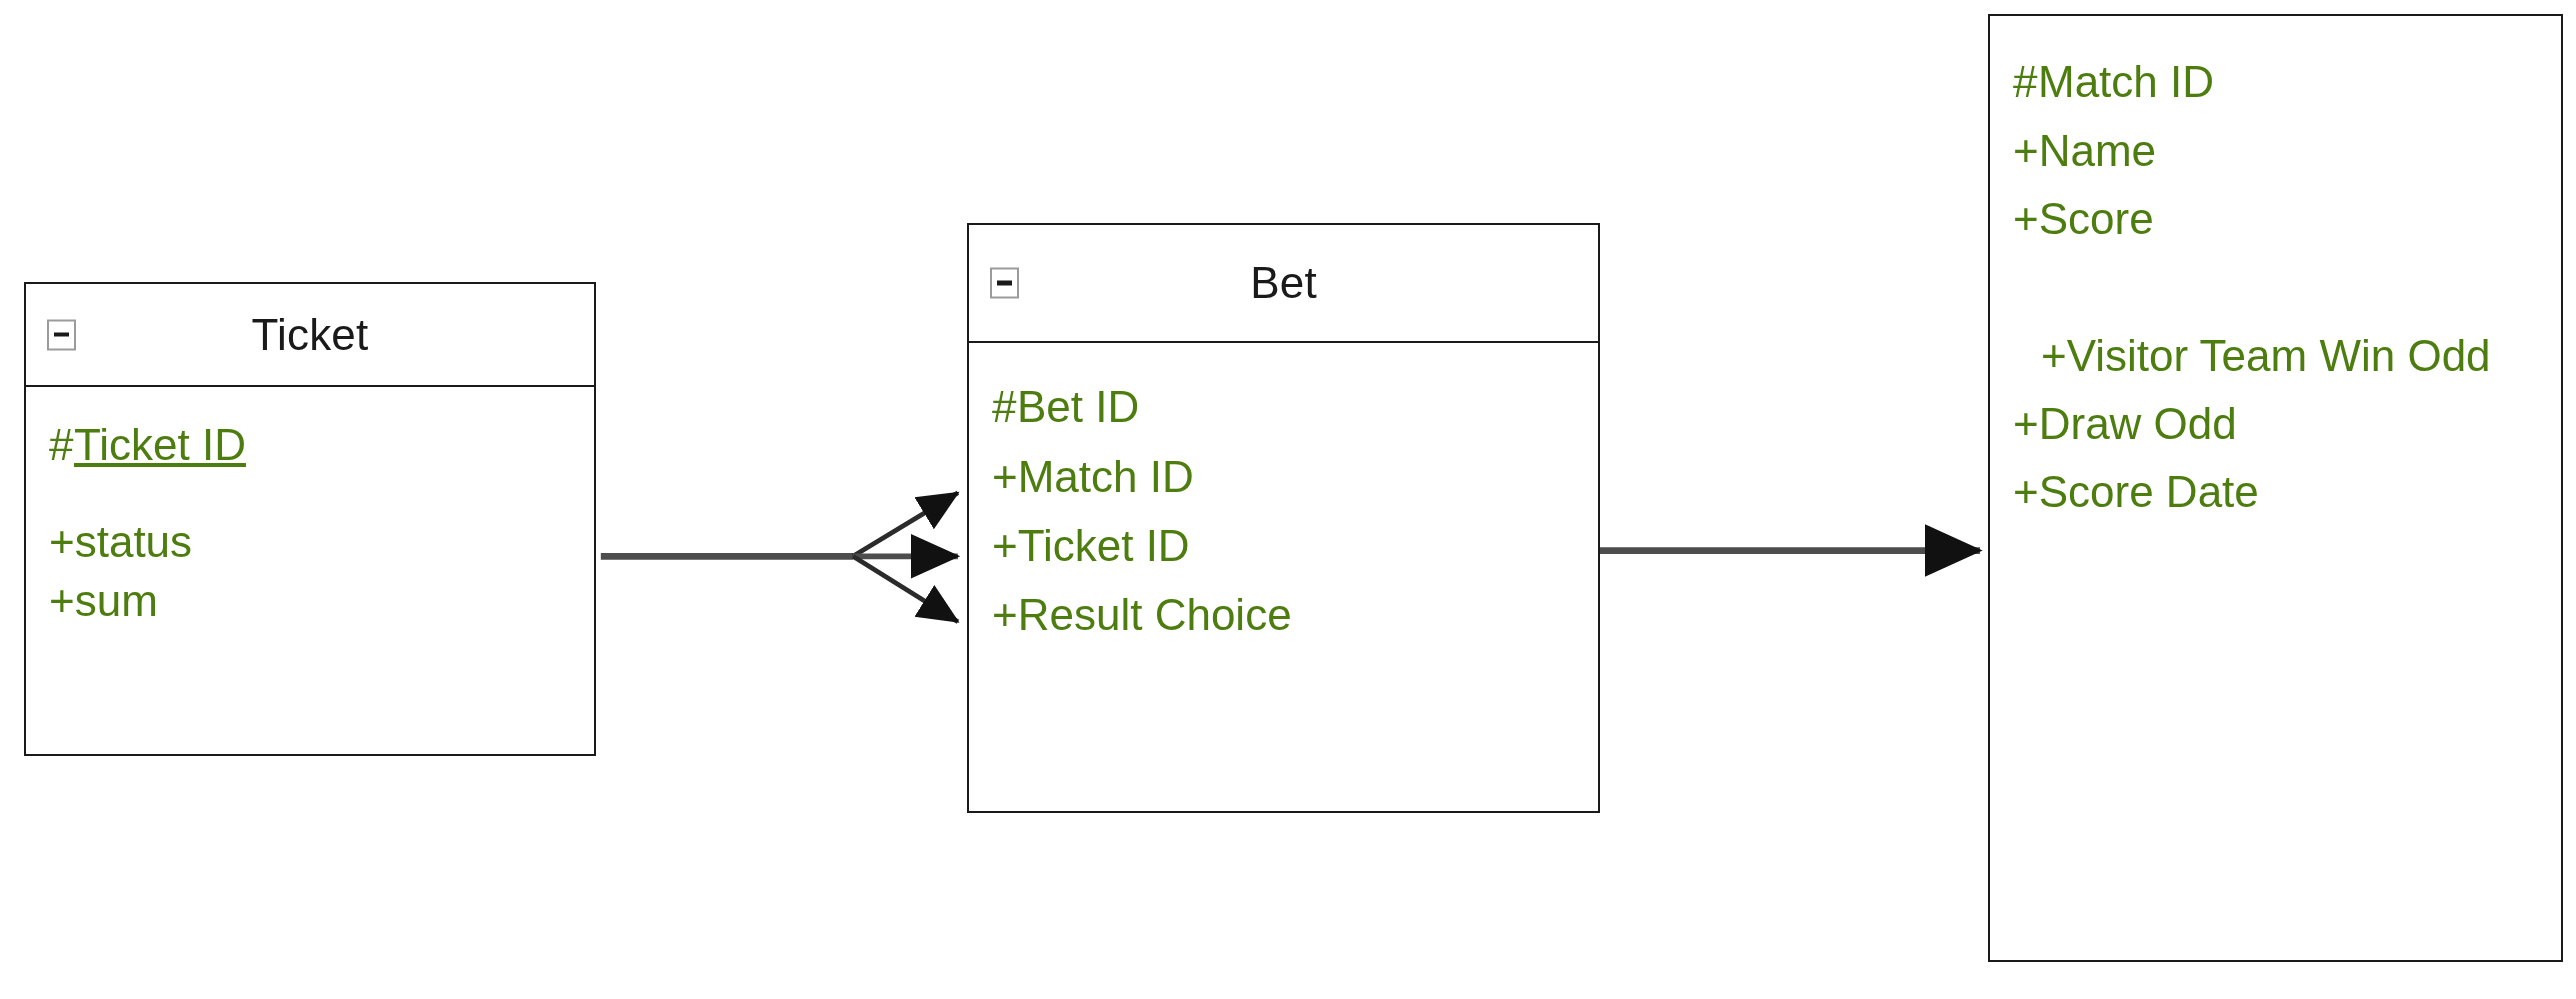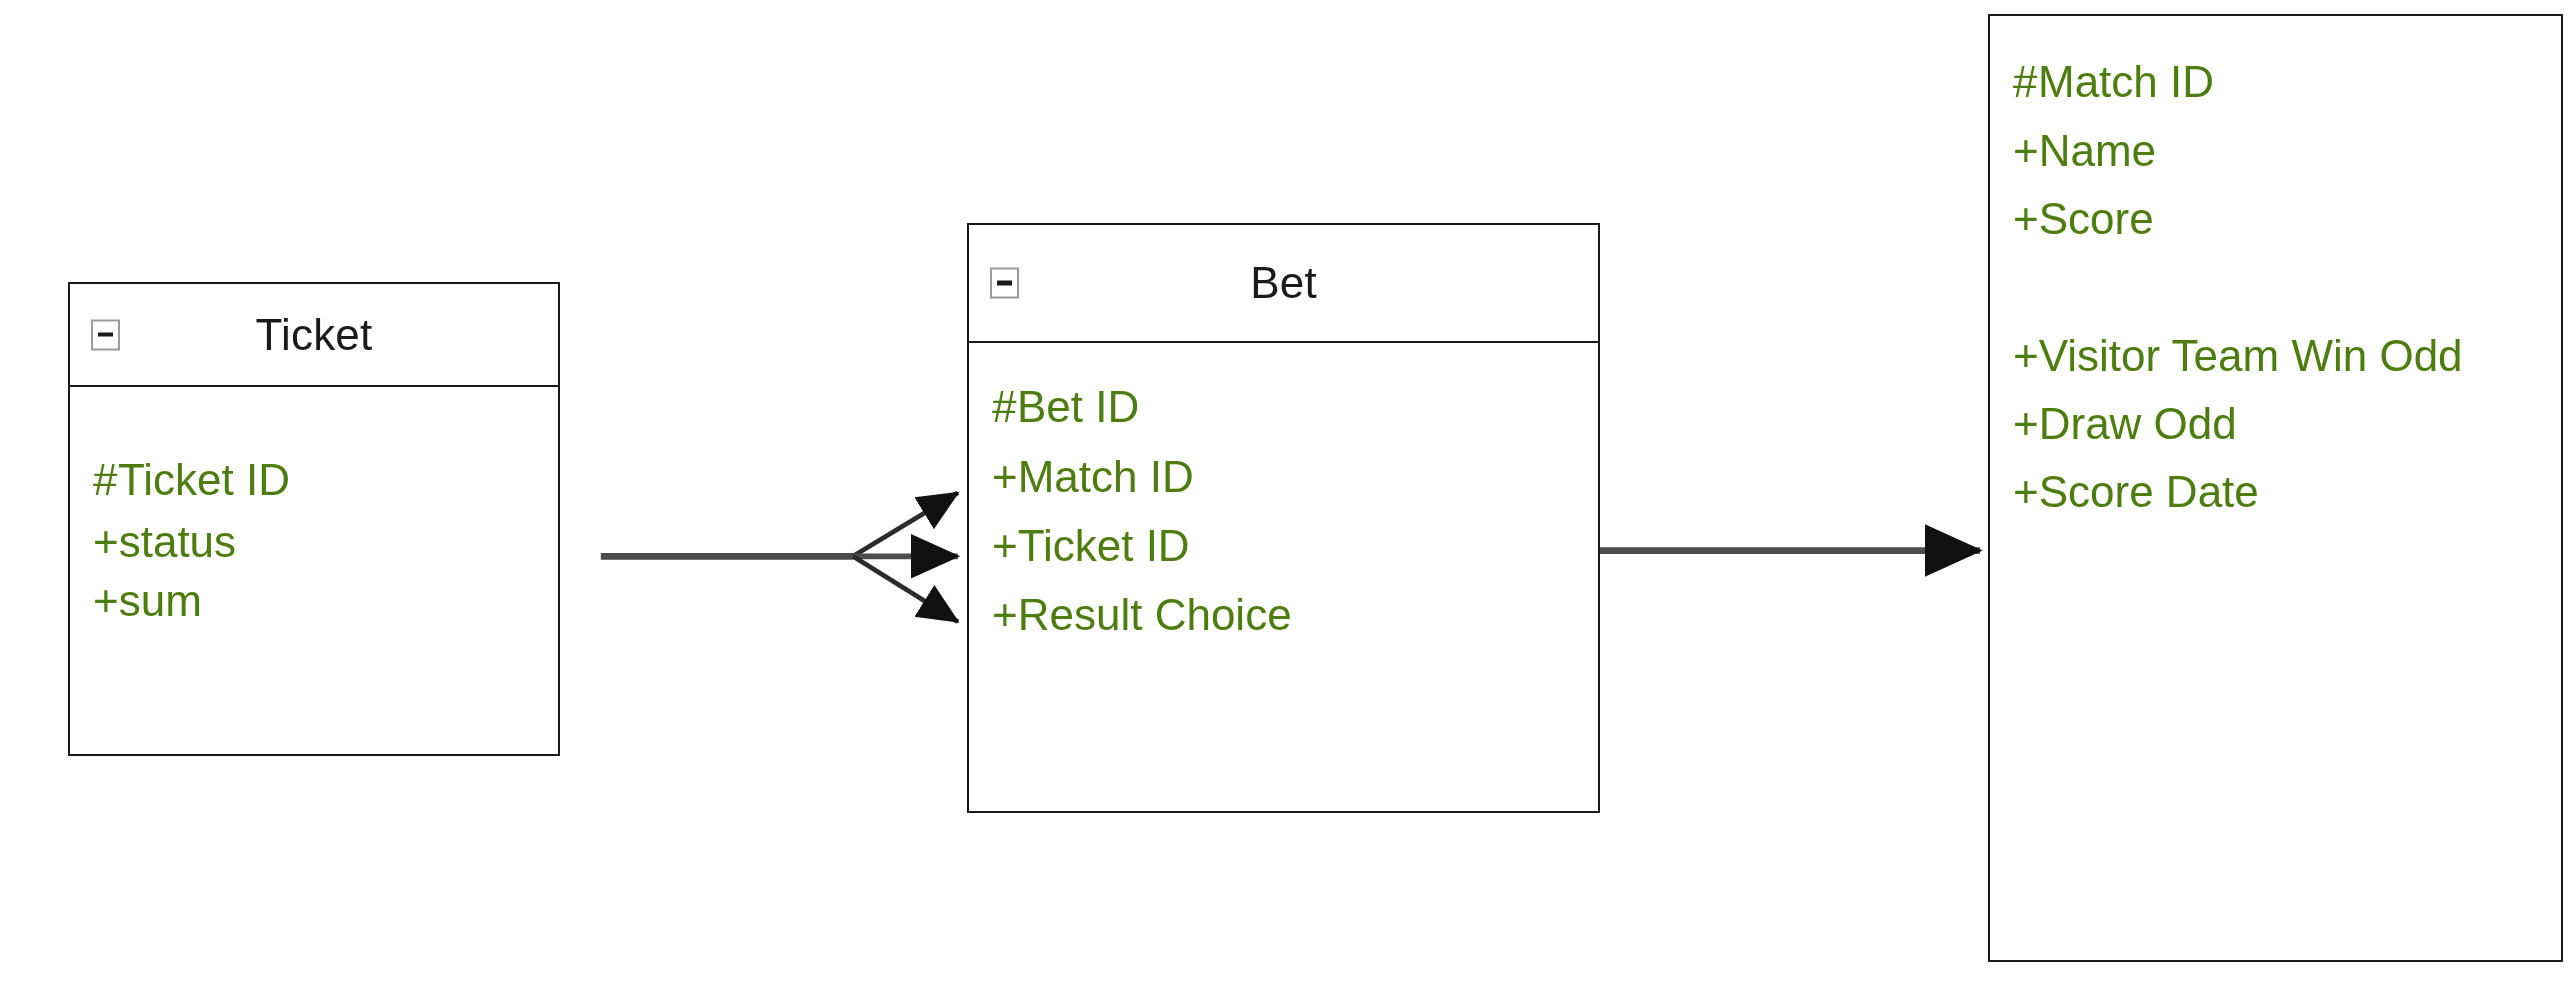--- a/index.html
+++ b/index.html
@@ -112,29 +112,29 @@
       <line x1="886" y1="578" x2="995" y2="578" stroke="#4d4d4d" stroke-width="6" marker-end="url(#arrowHead)"></line>
 
       <line x1="886" y1="578" x2="995" y2="646" stroke="#2b2b2b" stroke-width="5" marker-end="url(#arrowHead)"></line>
     </g>
 
     <g>
       <line x1="1602" y1="572" x2="2057" y2="572" stroke="#4d4d4d" stroke-width="7" marker-end="url(#arrowHead)"></line>
     </g>
   </svg>
 
-  <div class="uml-class" style="left:24px; top:282px; width:492px; height:474px;margin-left:44px;">
+  <div class="uml-class" style="left:24px; top:282px; width:572px; height:474px;">
     <div class="uml-header" style="height:103px;">
       <span class="collapse-icon">
         <span class="minus"></span>
       </span>
       <span class="class-title">Ticket</span>
     </div>
     <div class="uml-attrs" style="height:365px;">
-      <div class="attr-row" style="top:71px;">
+      <div class="attr-row" style="top:36px;text-decoration:underline;">
         <span class="attr-vis"># </span><span>Ticket ID</span>
       </div>
       <div class="attr-row" style="top:133px;text-align:right;">
         <span class="attr-vis">+ </span><span>status</span>
       </div>
       <div class="attr-row" style="top:192px;">
         <span class="attr-vis">+ </span><span>sum</span>
       </div>
     </div>
   </div>
@@ -166,21 +166,21 @@
     <div class="uml-attrs" style="height:825px;">
       <div class="attr-row" style="top:44px;">
         <span class="attr-vis"># </span><span>Match ID</span>
       </div>
       <div class="attr-row" style="top:113px;">
         <span class="attr-vis">+ </span><span>Name</span>
       </div>
       <div class="attr-row" style="top:181px;">
         <span class="attr-vis">+ </span><span>Score</span>
       </div>
-      <div class="attr-row" style="top:318px;">
+      <div class="attr-row" style="top:318px;margin-left:28px;">
         <span class="attr-vis">+ </span><span>Visitor Team Win Odd</span>
       </div>
       <div class="attr-row" style="top:386px;">
         <span class="attr-vis">+ </span><span>Draw Odd</span>
       </div>
       <div class="attr-row" style="top:454px;">
         <span class="attr-vis">+ </span><span>Score Date</span>
       </div>
     </div>
   </div>

